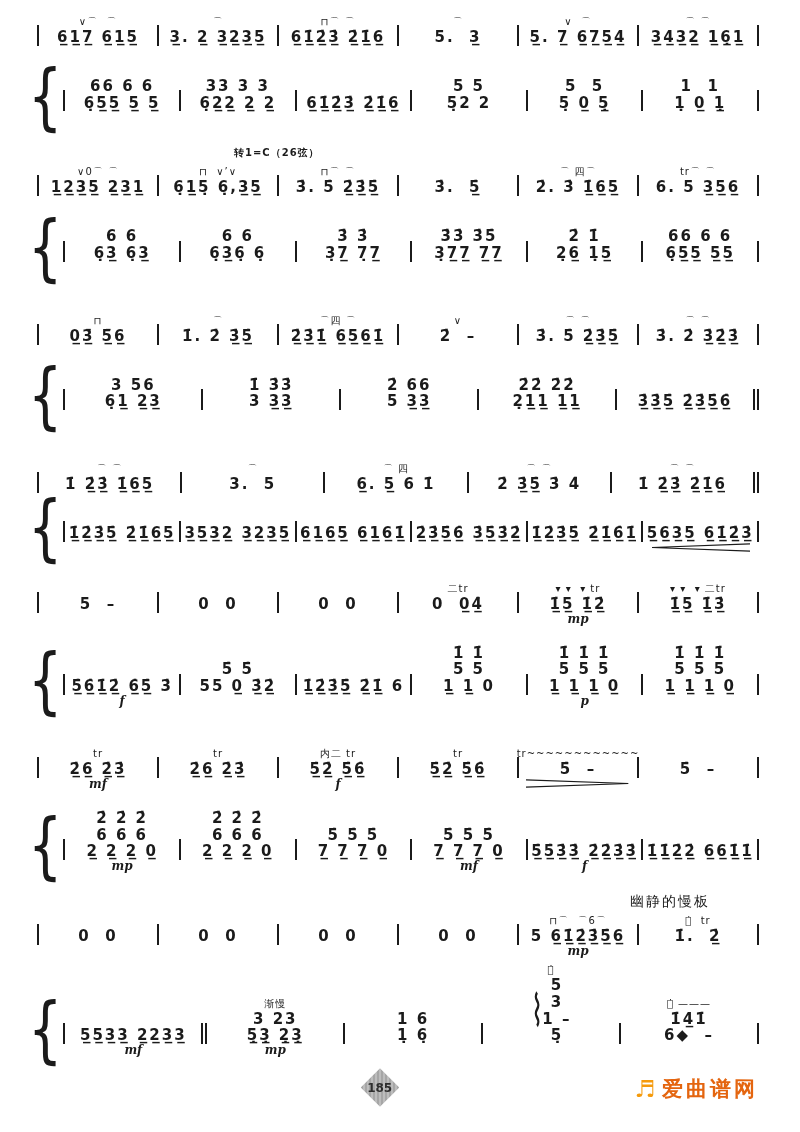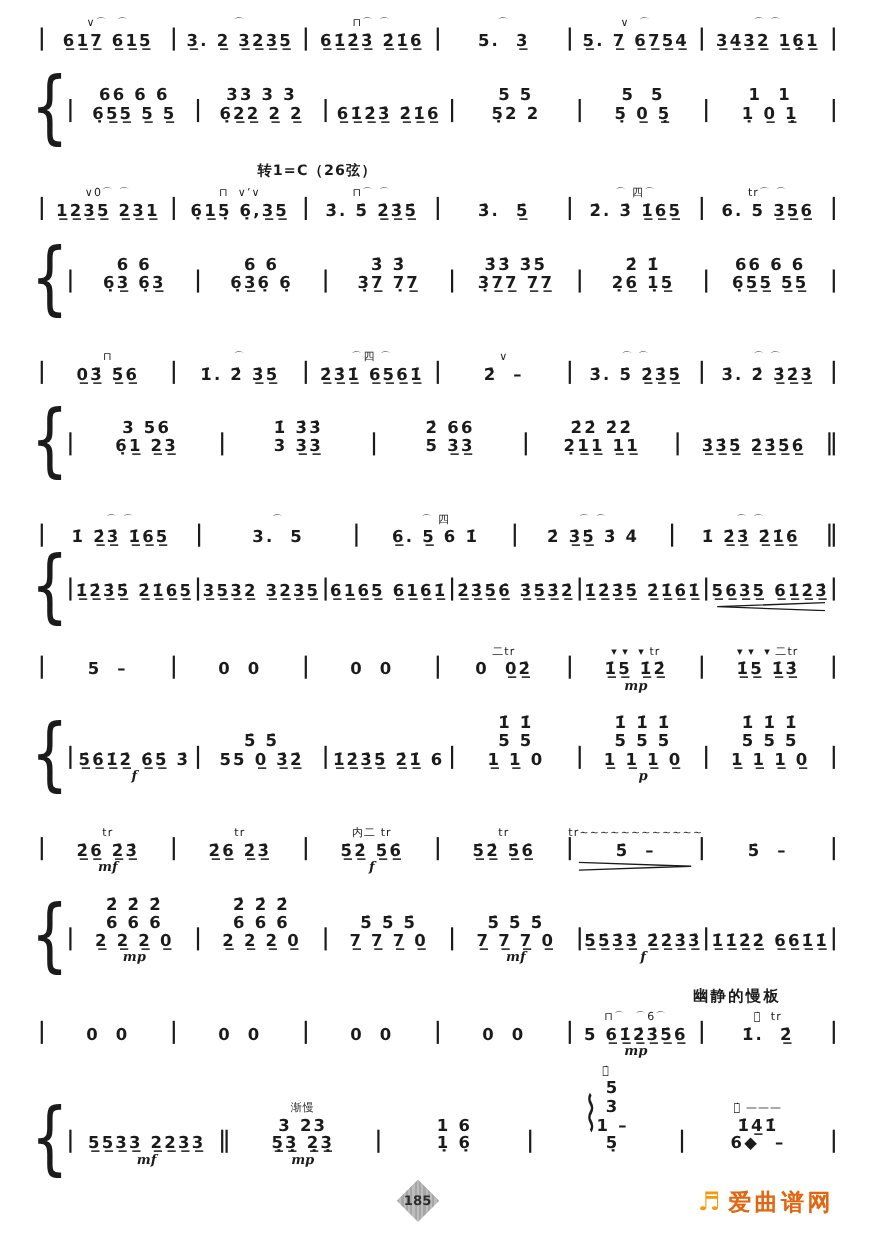--- a/index.html
+++ b/index.html
@@ -11,22 +11,22 @@
   .brace{font-size:54px;line-height:.8;font-weight:400;transform:scaleY(1.35);transform-origin:center bottom;margin:0 0 0 -8px;}
   .barline{width:2px;height:21px;background:#1b1b1b;margin:0 1px 15px 1px;flex:0 0 auto;}
   .measure{flex:1 1 0;min-width:0;display:flex;flex-direction:column;justify-content:flex-end;align-items:center;}
   .m-above{height:15px;font-size:10px;letter-spacing:1px;white-space:pre;line-height:15px;overflow:visible;}
   .m-body{display:flex;align-items:center;justify-content:center;}
   .m-rows{display:flex;flex-direction:column;align-items:center;}
   .m-row{font-size:15px;font-weight:700;letter-spacing:2px;line-height:1.12;white-space:pre;}
   .m-below{height:15px;font-size:12px;line-height:13px;font-family:"DejaVu Serif", serif;font-style:italic;font-weight:700;white-space:pre;width:100%;text-align:center;}
   .arp{font-size:26px;transform:scaleY(1.7);margin-right:-1px;}
   .hairpin{width:90%;height:9px;display:block;margin:1px auto 0;}
-  .key-label{font-size:13px;font-weight:700;margin:20px 0 4px 198px;letter-spacing:1px;}
-  .tempo-label{font-size:14px;font-weight:700;text-align:right;margin:18px 50px 2px 0;letter-spacing:2px;} .gap-b{margin-top:36px;} .gap-c{margin-top:24px;} .gap-d{margin-top:36px;}
+  .key-label{font-size:10px;font-weight:700;margin:20px 0 4px 198px;letter-spacing:1px;}
+  .tempo-label{font-size:14px;font-weight:400;text-align:right;margin:18px 50px 2px 0;letter-spacing:2px;} .gap-b{margin-top:36px;} .gap-c{margin-top:24px;} .gap-d{margin-top:36px;}
   .footer{position:relative;height:46px;margin-top:10px;}
   .page-diamond{position:absolute;left:47.5%;top:5px;width:27px;height:27px;background:#b2b2b2;
     background-image:repeating-linear-gradient(45deg,#a6a6a6 0 2px,#bdbdbd 2px 4px);
     transform:translateX(-50%) rotate(45deg);display:flex;align-items:center;justify-content:center;}
   .page-diamond span{transform:rotate(-45deg);font-size:12px;font-weight:700;color:#2d2d2d;}
   .watermark{position:absolute;right:2px;top:6px;font-size:21px;font-weight:700;color:#e4650f;letter-spacing:3px;display:flex;align-items:center;}
   .wm-icon{color:#f59a0b;font-size:23px;margin-right:4px;font-style:normal;}
 </style>
 </head>
 <body>
@@ -578,21 +578,21 @@
               <div class="m-row">0  0</div>
             </div>
           </div>
           <div class="m-below"></div>
         </div>
         <div class="barline"></div>
         <div class="measure">
           <div class="m-above">二tr</div>
           <div class="m-body">
             <div class="m-rows">
-              <div class="m-row">0  0̲2̲̇</div>
+              <div class="m-row">0  0̲4̲̇</div>
             </div>
           </div>
           <div class="m-below"></div>
         </div>
         <div class="barline"></div>
         <div class="measure">
           <div class="m-above">▾ ▾  ▾ tr</div>
           <div class="m-body">
             <div class="m-rows">
               <div class="m-row">1̲̇5̲ 1̲̇2̲̇</div>

